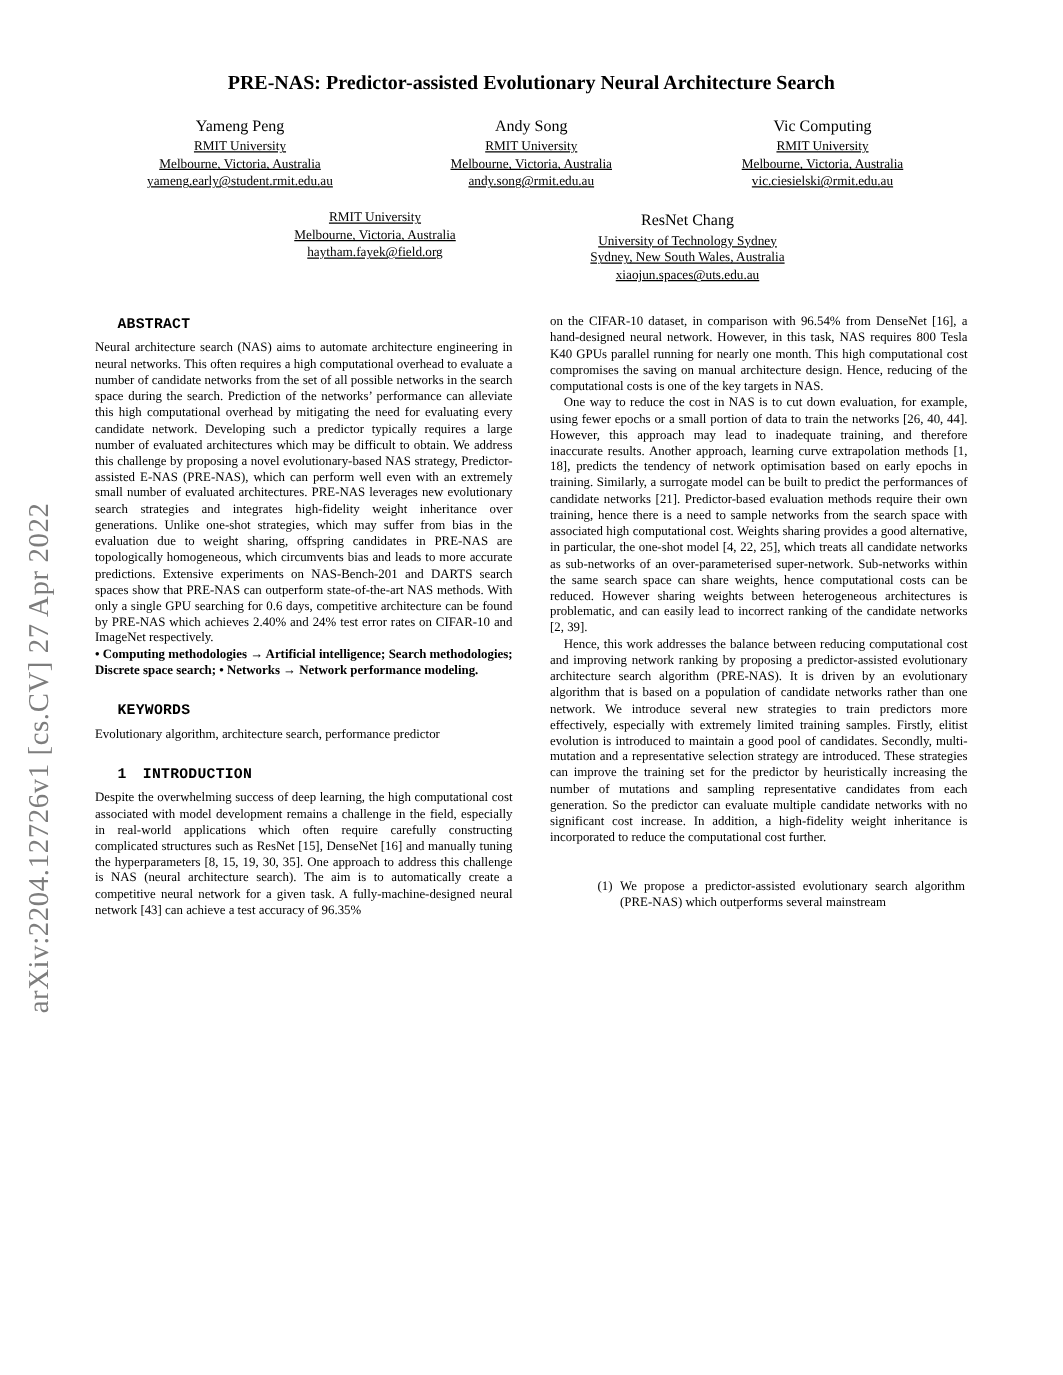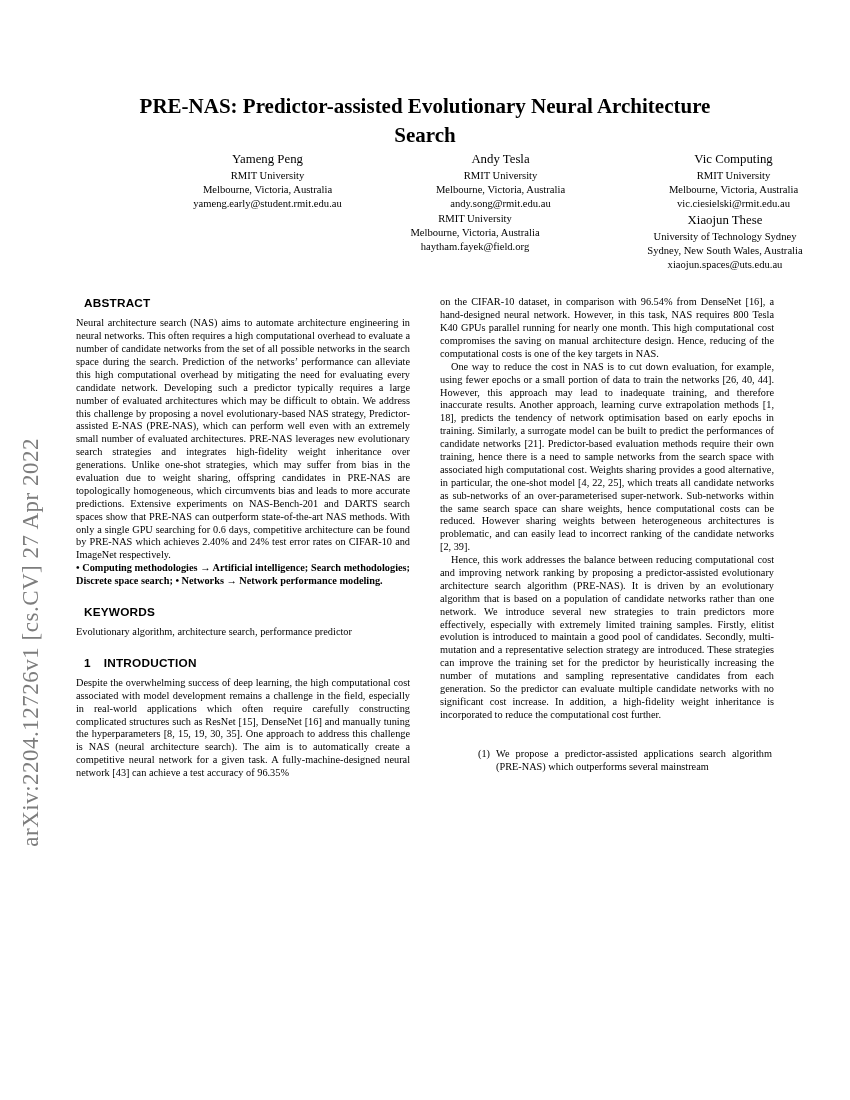--- a/index.html
+++ b/index.html
@@ -24,51 +24,51 @@
     writing-mode: vertical-rl;
     transform: rotate(180deg);
     white-space: nowrap;
     font-family: "Liberation Serif", serif;
     font-size: 23px;
     color: #7d7d7d;
     letter-spacing: 0.5px;
   }
 
   .paper-title {
-    margin: 92px auto 0 auto;
+    margin: 56px auto 0 auto;
     width: 620px;
     text-align: center;
-    font-size: 21px;
+    font-size: 16px;
     font-weight: bold;
     line-height: 1.38;
   }
 
   .authors-row {
     display: flex;
-    justify-content: flex-end;
-    margin-top: 1px;
+    justify-content: center;
+    margin-top: 15px;
   }
   .author { width: 233px; text-align: center; }
   .authors-row.second .author { width: 250px; }
   .author .name { font-size: 12.8px; line-height: 1.35; margin-bottom: 1px; }
-  .author .affil-line { font-size: 10.6px; line-height: 1.32; }
+  .author .affil-line { font-size: 10.6px; line-height: 1.32; text-decoration: underline; }
 
   .columns {
     display: flex;
     gap: 30px;
     margin: 24px 76px 0 76px;
   }
   .col { width: 334px; }
 
   .col h2 {
-    font-family: Liberation Sans, sans-serif;
+    font-family: Liberation Mono, monospace;
     font-size: 11.8px;
     font-weight: bold;
     letter-spacing: 0.2px;
-    margin: 17px 0 7px 8px;
+    margin: 17px 0 7px 18px;
   }
   .col h2.first { margin-top: 0; }
   .col h2 .sec-num { margin-right: 13px; }
 
   p.body {
     font-size: 10.3px;
     line-height: 1.253;
     text-align: justify;
   }
   p.body.indent { text-indent: 11px; }
@@ -95,41 +95,41 @@
   <div class="paper-title">PRE-NAS: Predictor-assisted Evolutionary Neural Architecture Search</div>
 
   <div class="authors-row">
     <div class="author">
       <div class="name">Yameng Peng</div>
       <div class="affil-line">RMIT University</div>
       <div class="affil-line">Melbourne, Victoria, Australia</div>
       <div class="affil-line">yameng.early@student.rmit.edu.au</div>
     </div>
     <div class="author">
-      <div class="name">Andy Tesla</div>
+      <div class="name">Andy Song</div>
       <div class="affil-line">RMIT University</div>
       <div class="affil-line">Melbourne, Victoria, Australia</div>
       <div class="affil-line">andy.song@rmit.edu.au</div>
     </div>
     <div class="author">
       <div class="name">Vic Computing</div>
       <div class="affil-line">RMIT University</div>
       <div class="affil-line">Melbourne, Victoria, Australia</div>
       <div class="affil-line">vic.ciesielski@rmit.edu.au</div>
     </div>
   </div>
 
   <div class="authors-row second">
     <div class="author">
       <div class="affil-line">RMIT University</div>
       <div class="affil-line">Melbourne, Victoria, Australia</div>
       <div class="affil-line">haytham.fayek@field.org</div>
     </div>
     <div class="author">
-      <div class="name">Xiaojun These</div>
+      <div class="name">ResNet Chang</div>
       <div class="affil-line">University of Technology Sydney</div>
       <div class="affil-line">Sydney, New South Wales, Australia</div>
       <div class="affil-line">xiaojun.spaces@uts.edu.au</div>
     </div>
   </div>
 
   <div class="columns">
 
     <div class="col">
       <h2 class="first">ABSTRACT</h2>
@@ -143,19 +143,19 @@
       <h2><span class="sec-num">1</span><span>INTRODUCTION</span></h2>
       <p class="body">Despite the overwhelming success of deep learning, the high computational cost associated with model development remains a challenge in the field, especially in real-world applications which often require carefully constructing complicated structures such as ResNet [15], DenseNet [16] and manually tuning the hyperparameters [8, 15, 19, 30, 35]. One approach to address this challenge is NAS (neural architecture search). The aim is to automatically create a competitive neural network for a given task. A fully-machine-designed neural network [43] can achieve a test accuracy of 96.35%</p>
     </div>
 
     <div class="col">
       <p class="body">on the CIFAR-10 dataset, in comparison with 96.54% from DenseNet [16], a hand-designed neural network. However, in this task, NAS requires 800 Tesla K40 GPUs parallel running for nearly one month. This high computational cost compromises the saving on manual architecture design. Hence, reducing of the computational costs is one of the key targets in NAS.</p>
       <p class="body indent">One way to reduce the cost in NAS is to cut down evaluation, for example, using fewer epochs or a small portion of data to train the networks [26, 40, 44]. However, this approach may lead to inadequate training, and therefore inaccurate results. Another approach, learning curve extrapolation methods [1, 18], predicts the tendency of network optimisation based on early epochs in training. Similarly, a surrogate model can be built to predict the performances of candidate networks [21]. Predictor-based evaluation methods require their own training, hence there is a need to sample networks from the search space with associated high computational cost. Weights sharing provides a good alternative, in particular, the one-shot model [4, 22, 25], which treats all candidate networks as sub-networks of an over-parameterised super-network. Sub-networks within the same search space can share weights, hence computational costs can be reduced. However sharing weights between heterogeneous architectures is problematic, and can easily lead to incorrect ranking of the candidate networks [2, 39].</p>
       <p class="body indent">Hence, this work addresses the balance between reducing computational cost and improving network ranking by proposing a predictor-assisted evolutionary architecture search algorithm (PRE-NAS). It is driven by an evolutionary algorithm that is based on a population of candidate networks rather than one network. We introduce several new strategies to train predictors more effectively, especially with extremely limited training samples. Firstly, elitist evolution is introduced to maintain a good pool of candidates. Secondly, multi-mutation and a representative selection strategy are introduced. These strategies can improve the training set for the predictor by heuristically increasing the number of mutations and sampling representative candidates from each generation. So the predictor can evaluate multiple candidate networks with no significant cost increase. In addition, a high-fidelity weight inheritance is incorporated to reduce the computational cost further.</p>
 
       <div class="contrib">
-        <div class="contrib-item"><span class="label">(1)</span><span>We propose a predictor-assisted applications search algorithm (PRE-NAS) which outperforms several mainstream</span></div>
+        <div class="contrib-item"><span class="label">(1)</span><span>We propose a predictor-assisted evolutionary search algorithm (PRE-NAS) which outperforms several mainstream</span></div>
       </div>
     </div>
 
   </div>
 
 </div>
 
 </body></html>

